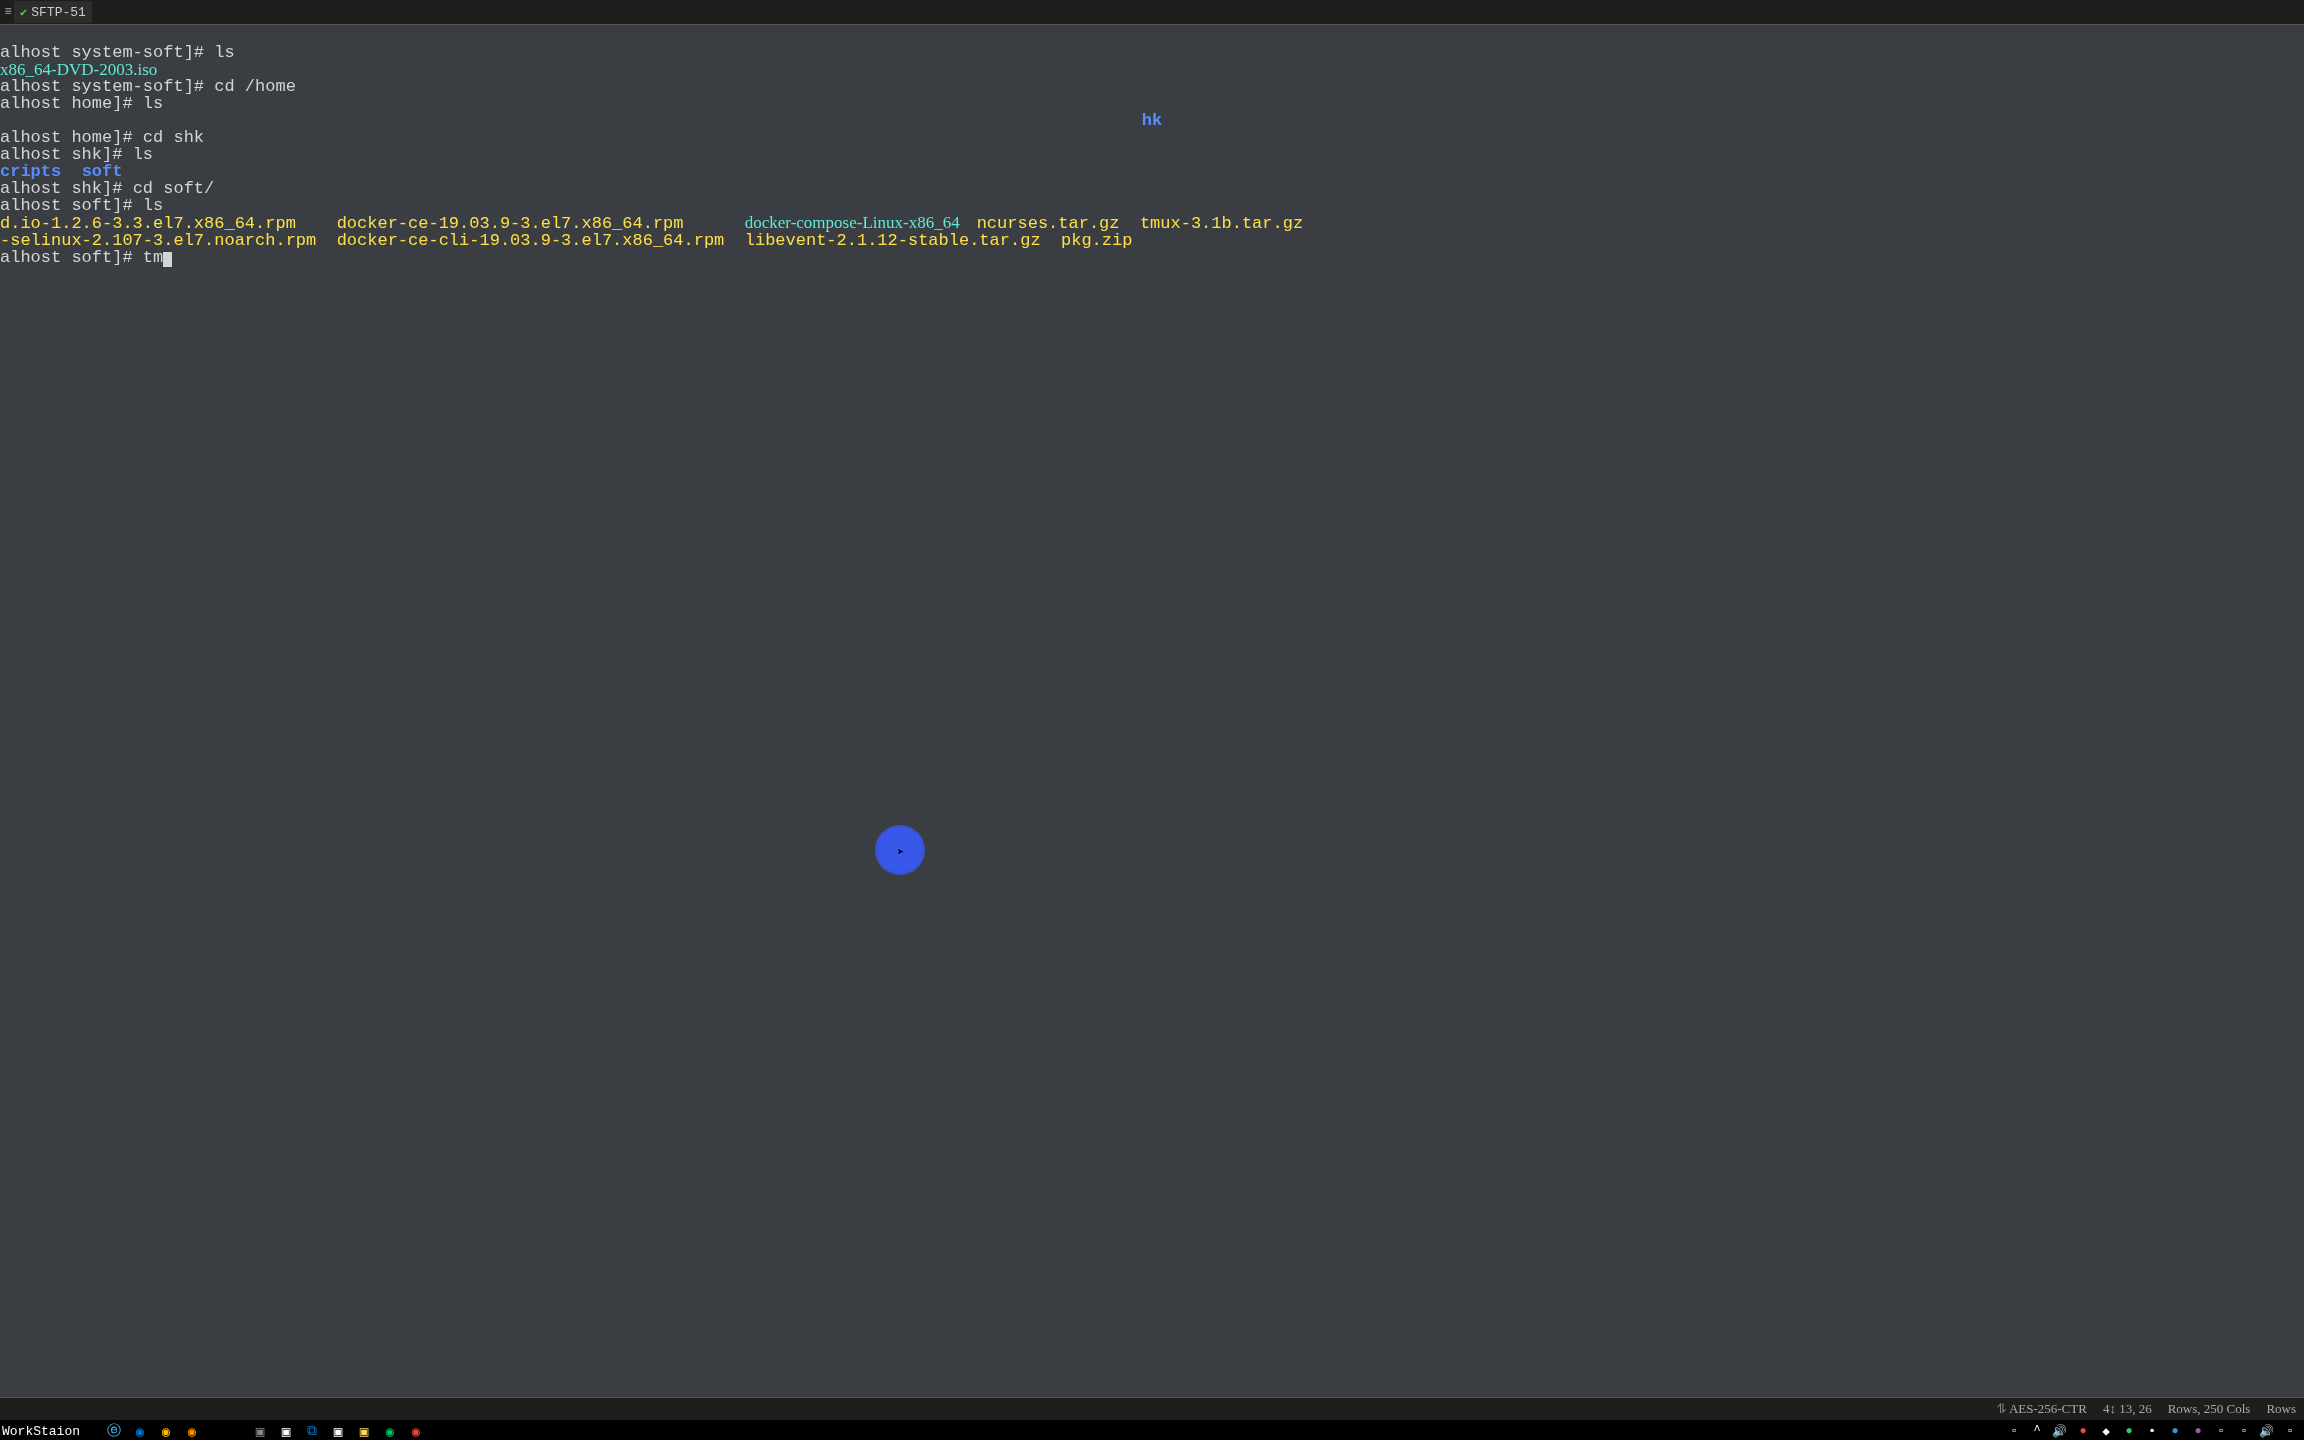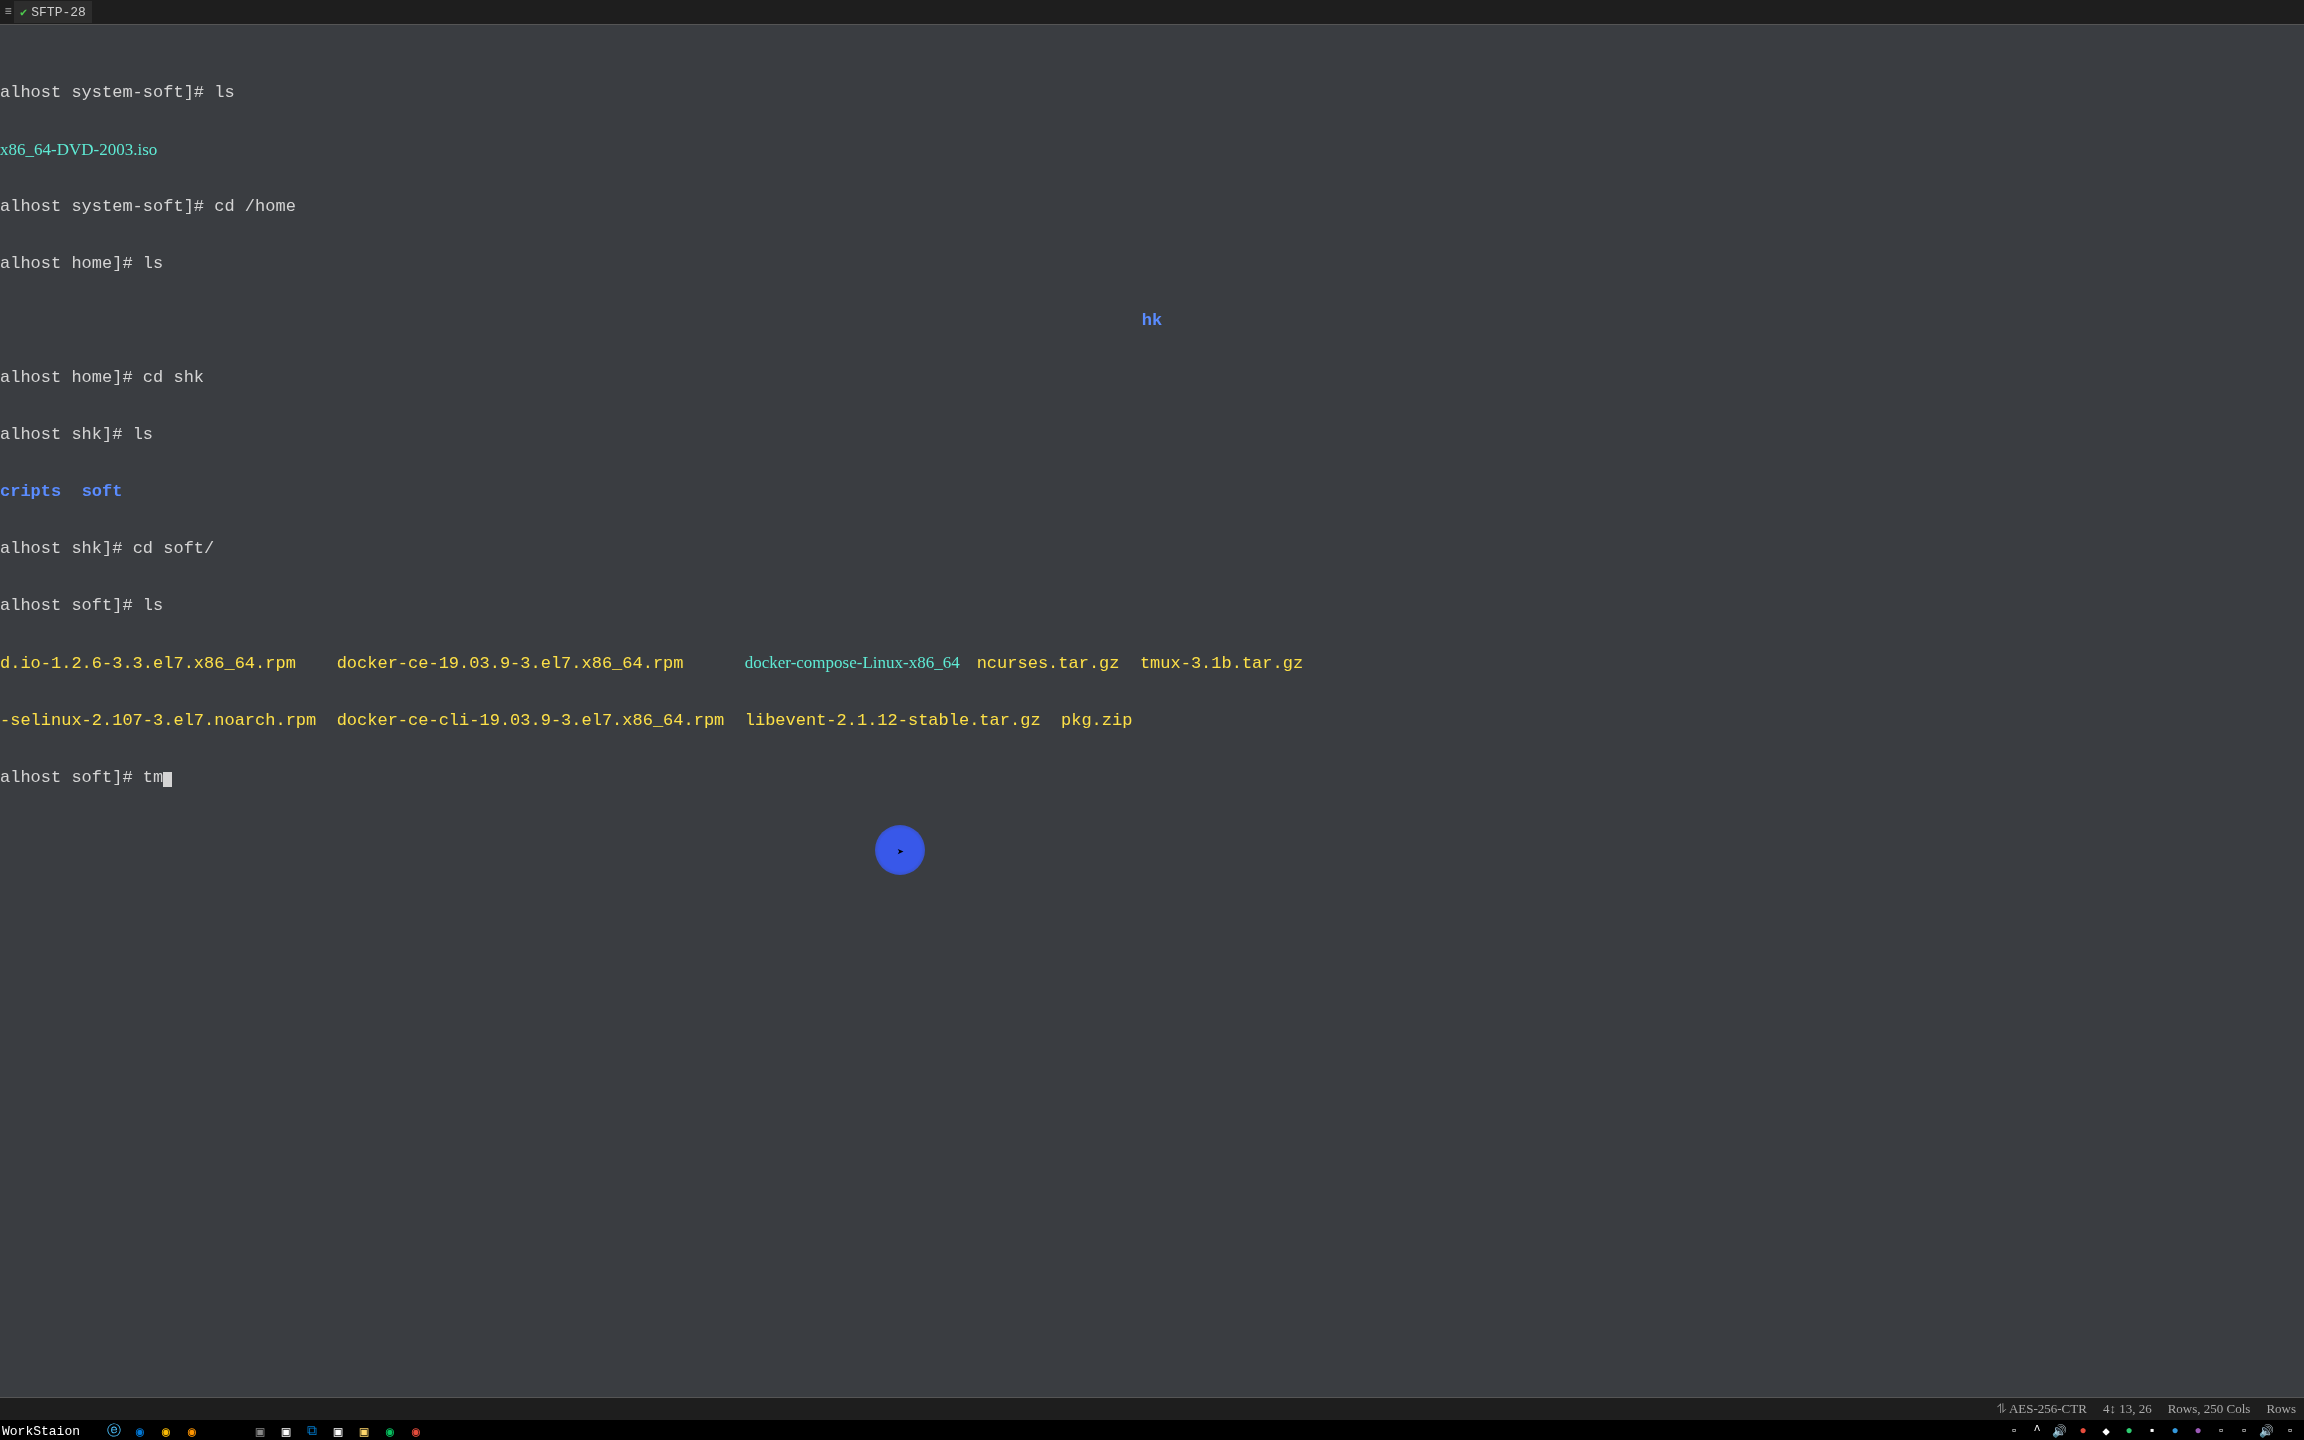--- a/index.html
+++ b/index.html
@@ -56,21 +56,20 @@
   height: calc(100% - 24px - 22px - 22px);
   background: #3a3d41;
   padding: 2px 0;
   line-height: 17px;
   white-space: pre;
   position: relative;
 }
 .line {
   display: block;
   white-space: pre;
-  margin-top: 40px;
 }
 .prompt { color: #d4d4d4; }
 .cmd { color: #d4d4d4; }
 .file-white { color: #5eead4; font-family: Liberation Serif, serif; }
 .file-blue { color: #5a8cff; font-weight: bold; text-align: center; }
 .file-red { color: #fde047; }
 .cursor {
   display: inline-block;
   width: 9px;
   height: 15px;
@@ -172,21 +171,21 @@
   border-top: 1px solid #555;
 }
 </style>
 </head>
 <body>
 
 <div class="tab-bar">
   <div class="tab-menu-btn">≡</div>
   <div class="tab">
     <span class="checkmark">✔</span>
-    <span>SFTP-28</span>
+    <span>SFTP-51</span>
   </div>
 </div>
 
 <div class="sep-line"></div>
 
 <div class="terminal">
 <div id="term-lines"><span class="line"><span class="prompt">alhost system-soft]# </span><span class="cmd">ls</span></span><span class="line file-white">x86_64-DVD-2003.iso</span><span class="line"><span class="prompt">alhost system-soft]# </span><span class="cmd">cd /home</span></span><span class="line"><span class="prompt">alhost home]# </span><span class="cmd">ls</span></span><span class="line file-blue">hk</span><span class="line"><span class="prompt">alhost home]# </span><span class="cmd">cd shk</span></span><span class="line"><span class="prompt">alhost shk]# </span><span class="cmd">ls</span></span><span class="line"><span class="file-blue">cripts</span>  <span class="file-blue">soft</span></span><span class="line"><span class="prompt">alhost shk]# </span><span class="cmd">cd soft/</span></span><span class="line"><span class="prompt">alhost soft]# </span><span class="cmd">ls</span></span><span class="line"><span class="file-red">d.io-1.2.6-3.3.el7.x86_64.rpm    </span><span class="file-red">docker-ce-19.03.9-3.el7.x86_64.rpm      </span><span class="file-white">docker-compose-Linux-x86_64    </span><span class="file-red">ncurses.tar.gz  </span><span class="file-red">tmux-3.1b.tar.gz</span></span><span class="line"><span class="file-red">-selinux-2.107-3.el7.noarch.rpm  </span><span class="file-red">docker-ce-cli-19.03.9-3.el7.x86_64.rpm  </span><span class="file-red">libevent-2.1.12-stable.tar.gz  </span><span class="file-red">pkg.zip         </span></span><span class="line"><span class="prompt">alhost soft]# </span><span class="cmd">tm</span><span class="cursor"></span></span></div>
 <div class="cursor-highlight"></div>
 <div class="cursor-arrow">➤</div>
 </div>

